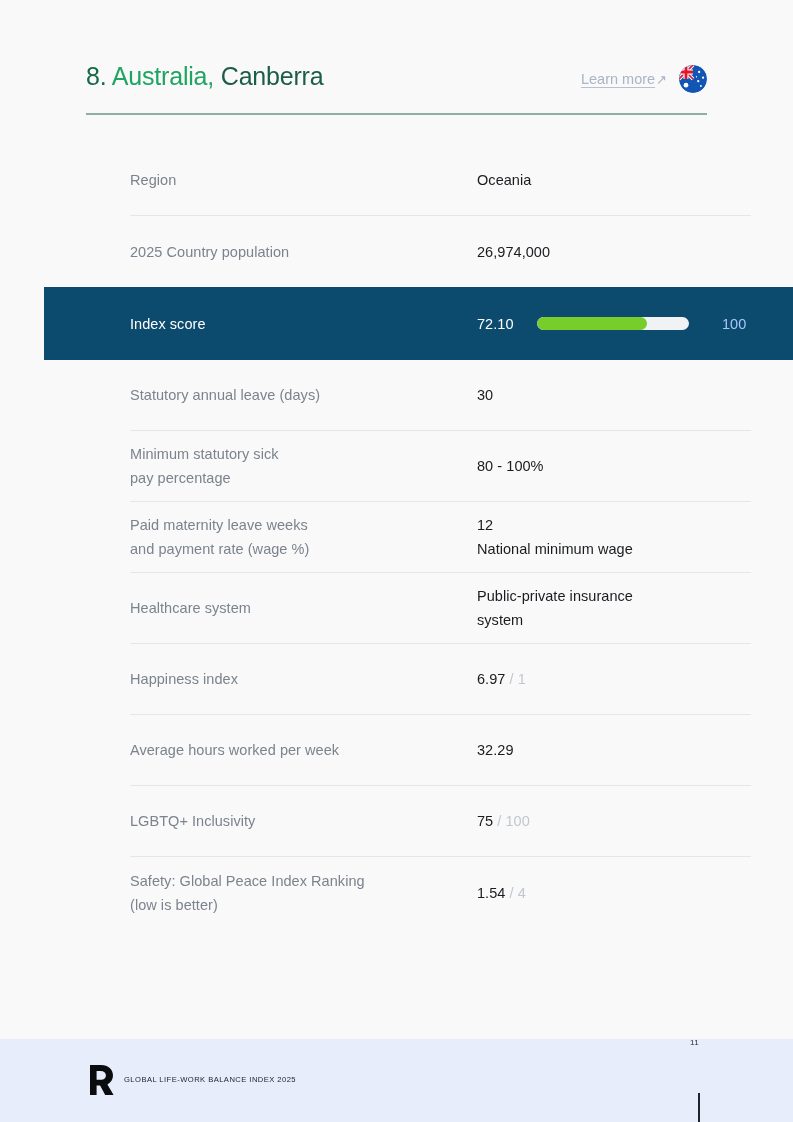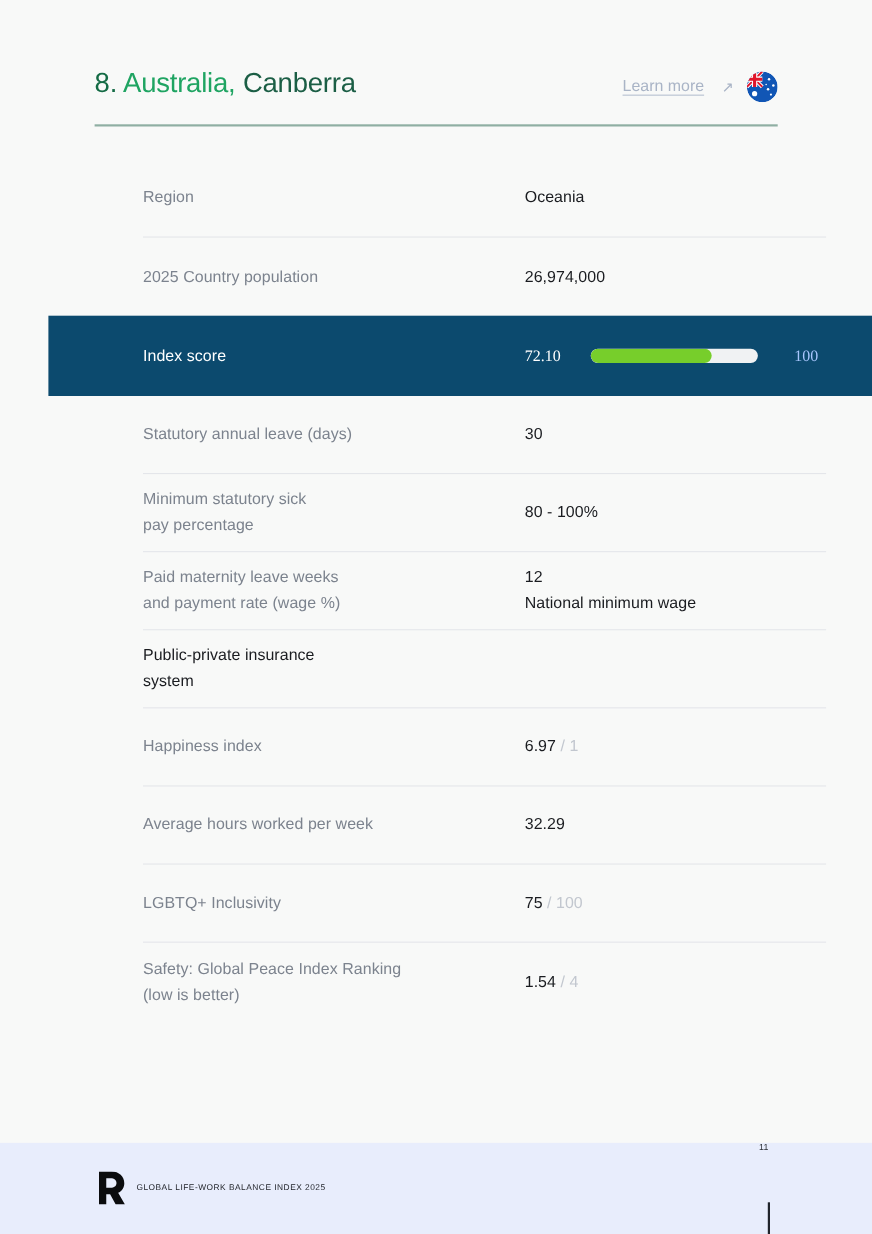--- a/index.html
+++ b/index.html
@@ -54,21 +54,21 @@
     align-items: center;
     gap: 12px;
     margin-top: 5px;
   }
   .learn-more {
     font-size: 14.5px;
     color: #A9B4C6;
     text-decoration: none;
     display: inline-flex;
     align-items: center;
-    gap: 16px;
+    gap: 1px;
     white-space: nowrap;
   }
   .learn-more .lm-text {
     text-decoration: underline;
     text-underline-offset: 3px;
     text-decoration-color: #B6C0D0;
   }
   .lm-arrow {
     font-size: 13px;
     line-height: 1;
@@ -141,21 +141,20 @@
   .row.highlight .inner {
     min-height: 73px;
     border-bottom: none;
     align-items: center;
   }
   .row.highlight .label { color: #FFFFFF; }
   .row.highlight .value {
     color: #FFFFFF;
     display: flex;
     align-items: center;
-    font-family: Liberation Serif, serif;
   }
   .score-num {
     width: 60px;
     flex: 0 0 60px;
     color: #FFFFFF;
     font-size: 14.5px;
   }
   .progress-track {
     width: 152px;
     height: 13px;
@@ -310,20 +309,21 @@
     <div class="row divider">
       <div class="inner">
         <div class="label multiline">Paid maternity leave weeks<br>and payment rate (wage %)</div>
         <div class="value multiline">12<br>National minimum wage</div>
       </div>
     </div>
 
 
     <div class="row divider">
       <div class="inner">
+        <div class="label">Healthcare system</div>
         <div class="value multiline">Public-private insurance<br>system</div>
       </div>
     </div>
 
     <div class="row divider">
       <div class="inner">
         <div class="label">Happiness index</div>
         <div class="value">
           <span>6.97</span><span class="suffix"> / 1</span>
         </div>

